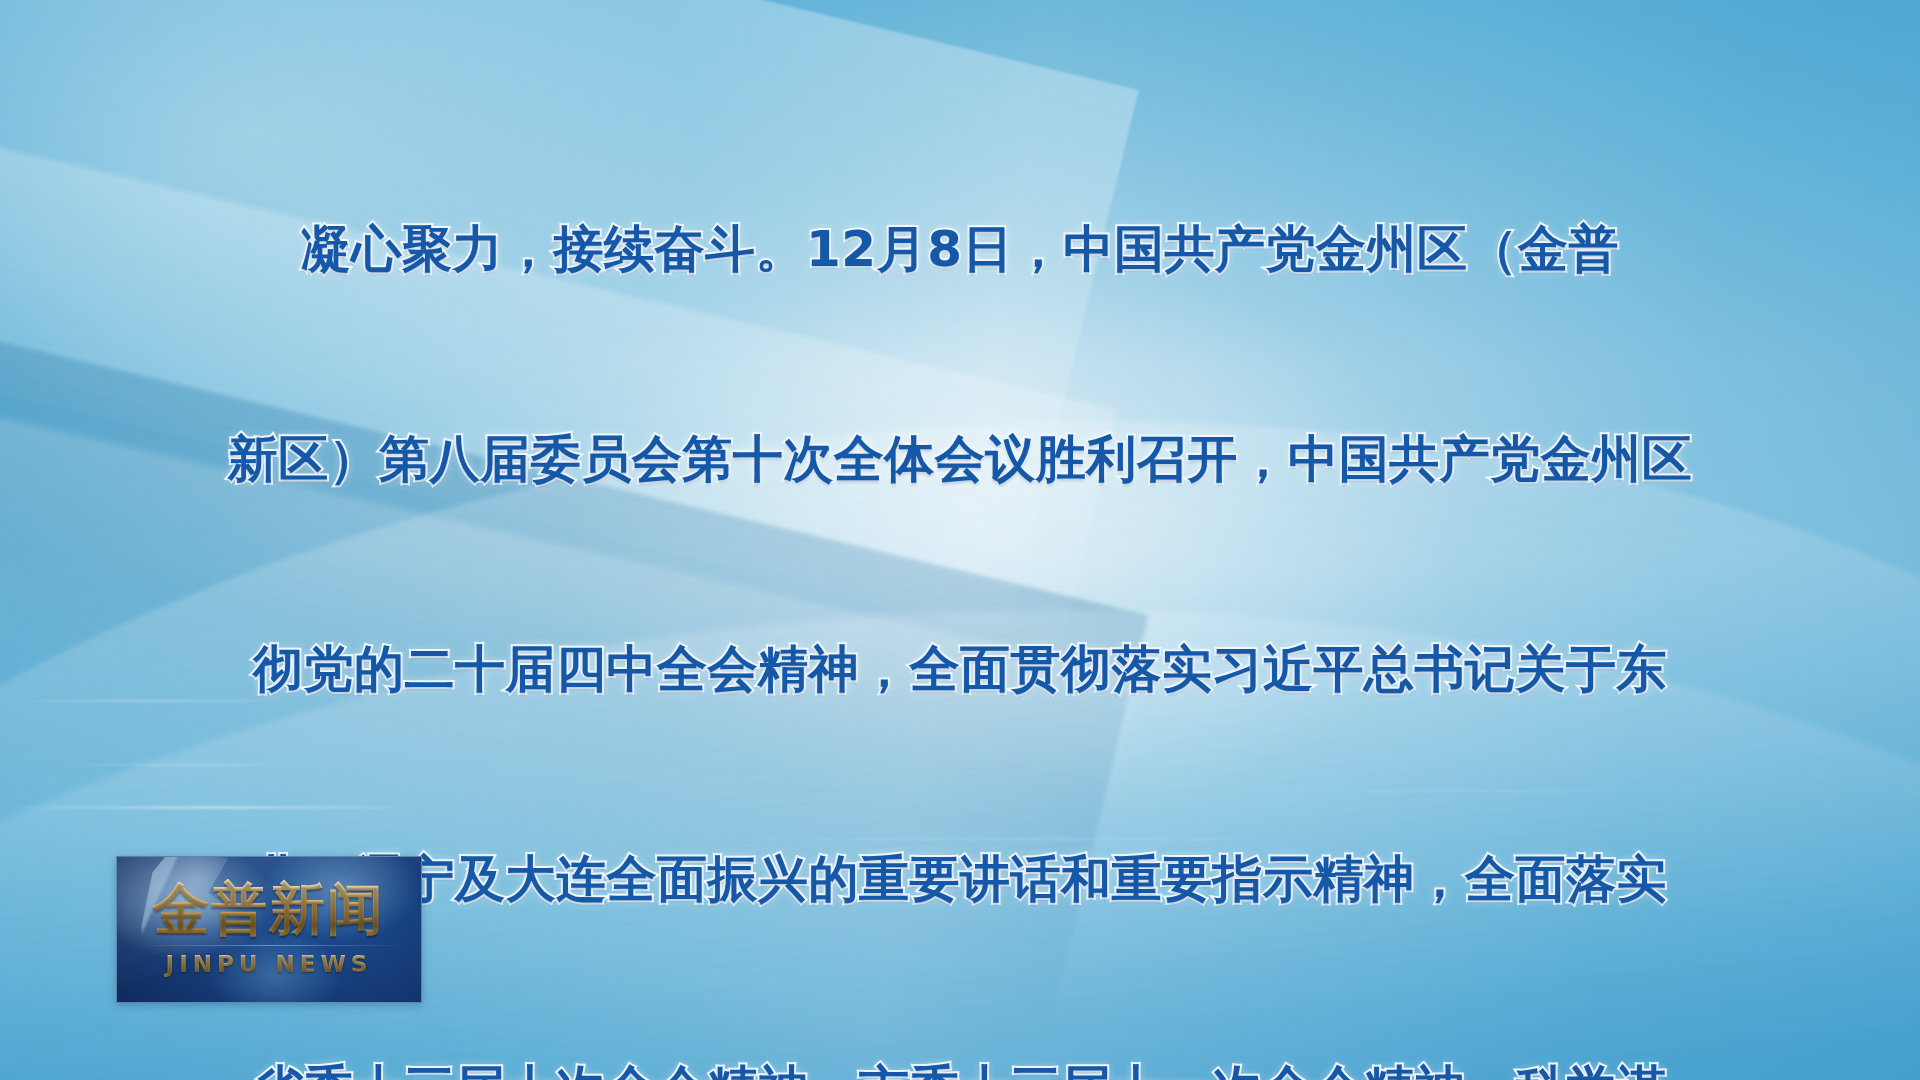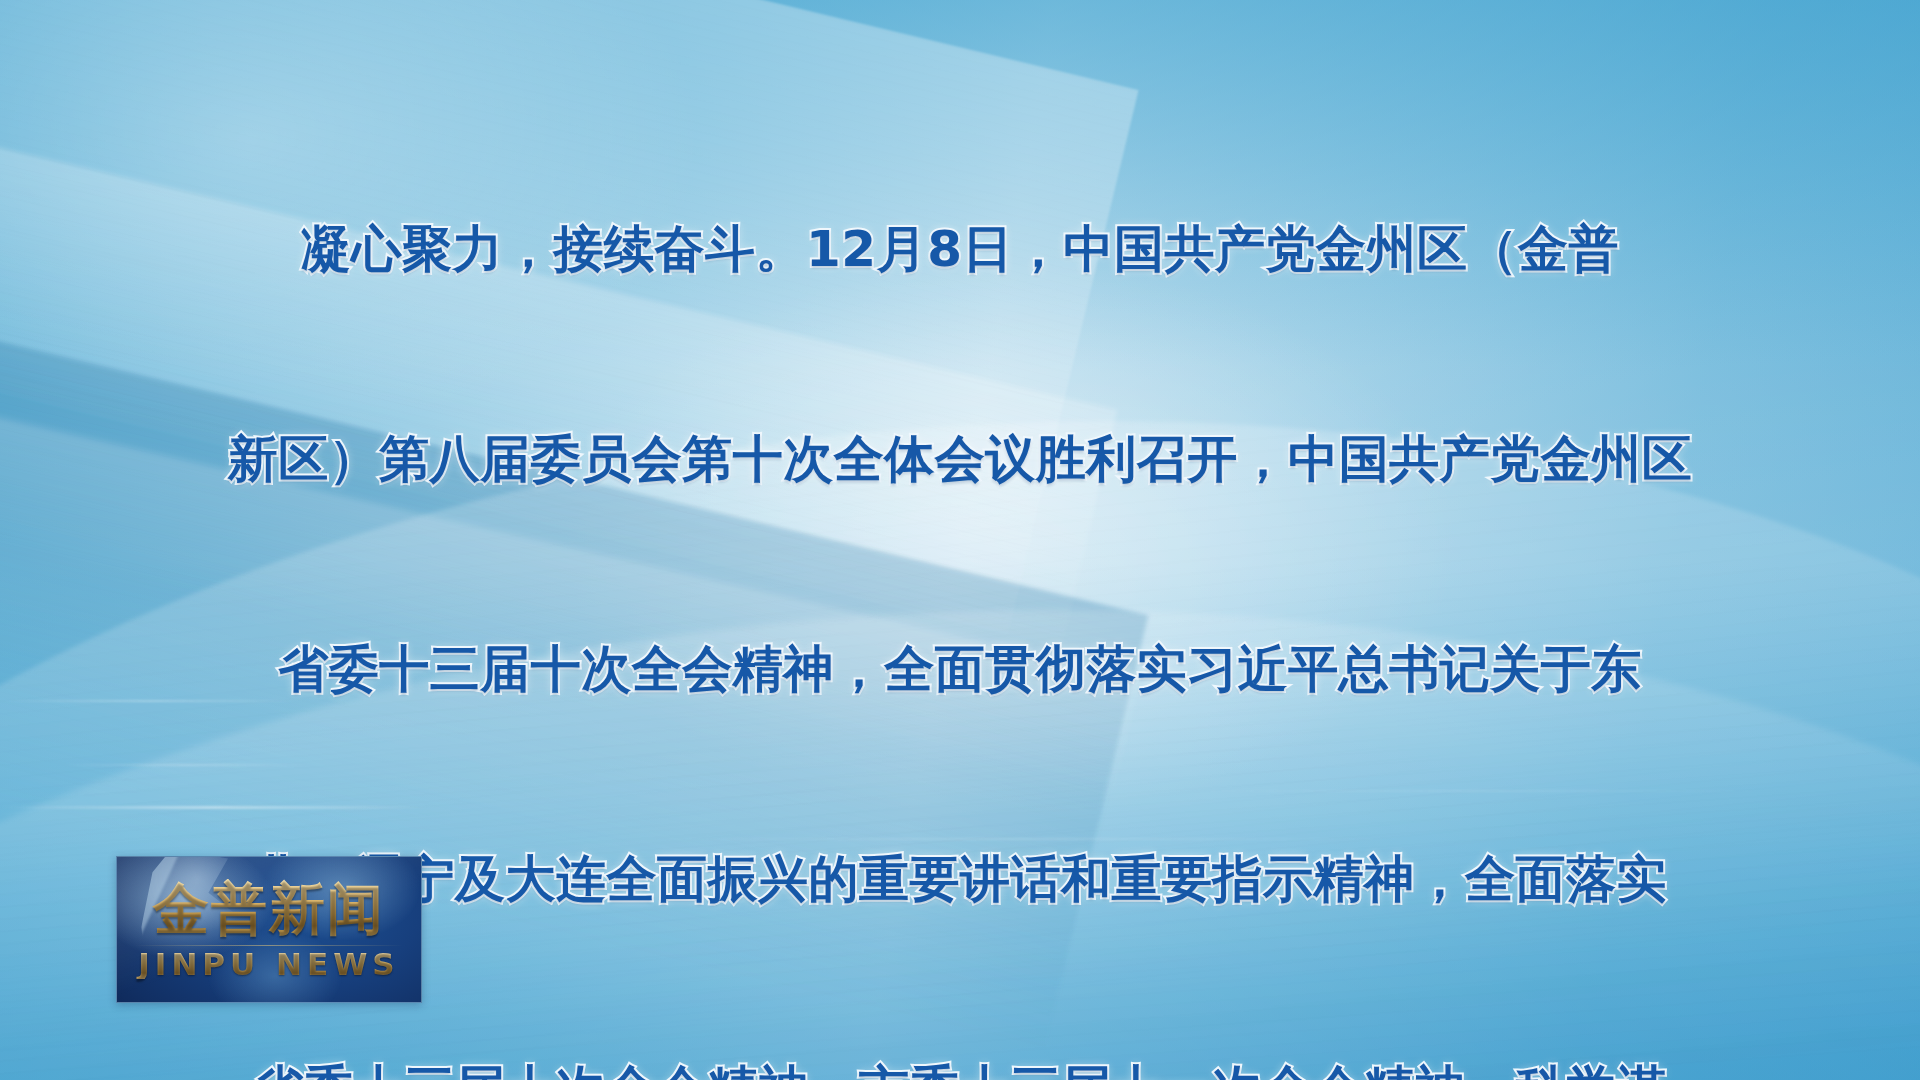--- a/index.html
+++ b/index.html
@@ -188,21 +188,21 @@
     color: transparent;
     text-shadow: 0 2px 2px rgba(0,0,0,.35);
   }
   .logo-en {
     position: absolute;
     left: 0; right: 0;
     top: 92px;
     text-align: center;
     font-family: "DejaVu Sans", "Liberation Sans", sans-serif;
     font-weight: 700;
-    font-size: 31px;
+    font-size: 23px;
     line-height: 30px;
     letter-spacing: 5px;
     background: linear-gradient(180deg, #f7e7bd 0%, #dcb96f 42%, #ad843c 80%, #e0bd77 100%);
     -webkit-background-clip: text;
     background-clip: text;
     color: transparent;
     text-shadow: 0 1px 2px rgba(0,0,0,.40);
   }
   .logo-rule {
     position: absolute;
@@ -230,21 +230,21 @@
   <div class="curve2"></div>
   <div class="streak st1"></div>
   <div class="streak st2"></div>
   <div class="streak st3"></div>
   <div class="streak st4"></div>
   <div class="streak st5"></div>
 
   <div class="caption">
     <span class="ln">凝心聚力，接续奋斗。12月8日，中国共产党金州区（金普</span>
     <span class="ln">新区）第八届委员会第十次全体会议胜利召开，中国共产党金州区</span>
-    <span class="ln">省委十三届十次全会精神，全面贯彻落实习近平总书记关于东</span>
+    <span class="ln">彻党的二十届四中全会精神，全面贯彻落实习近平总书记关于东</span>
     <span class="ln">北、辽宁及大连全面振兴的重要讲话和重要指示精神，全面落实</span>
     <span class="ln">省委十三届十次全会精神、市委十三届十一次全会精神，科学谋</span>
     
     
     
     
   </div>
 
   <div class="logo">
     <div class="map"></div>

